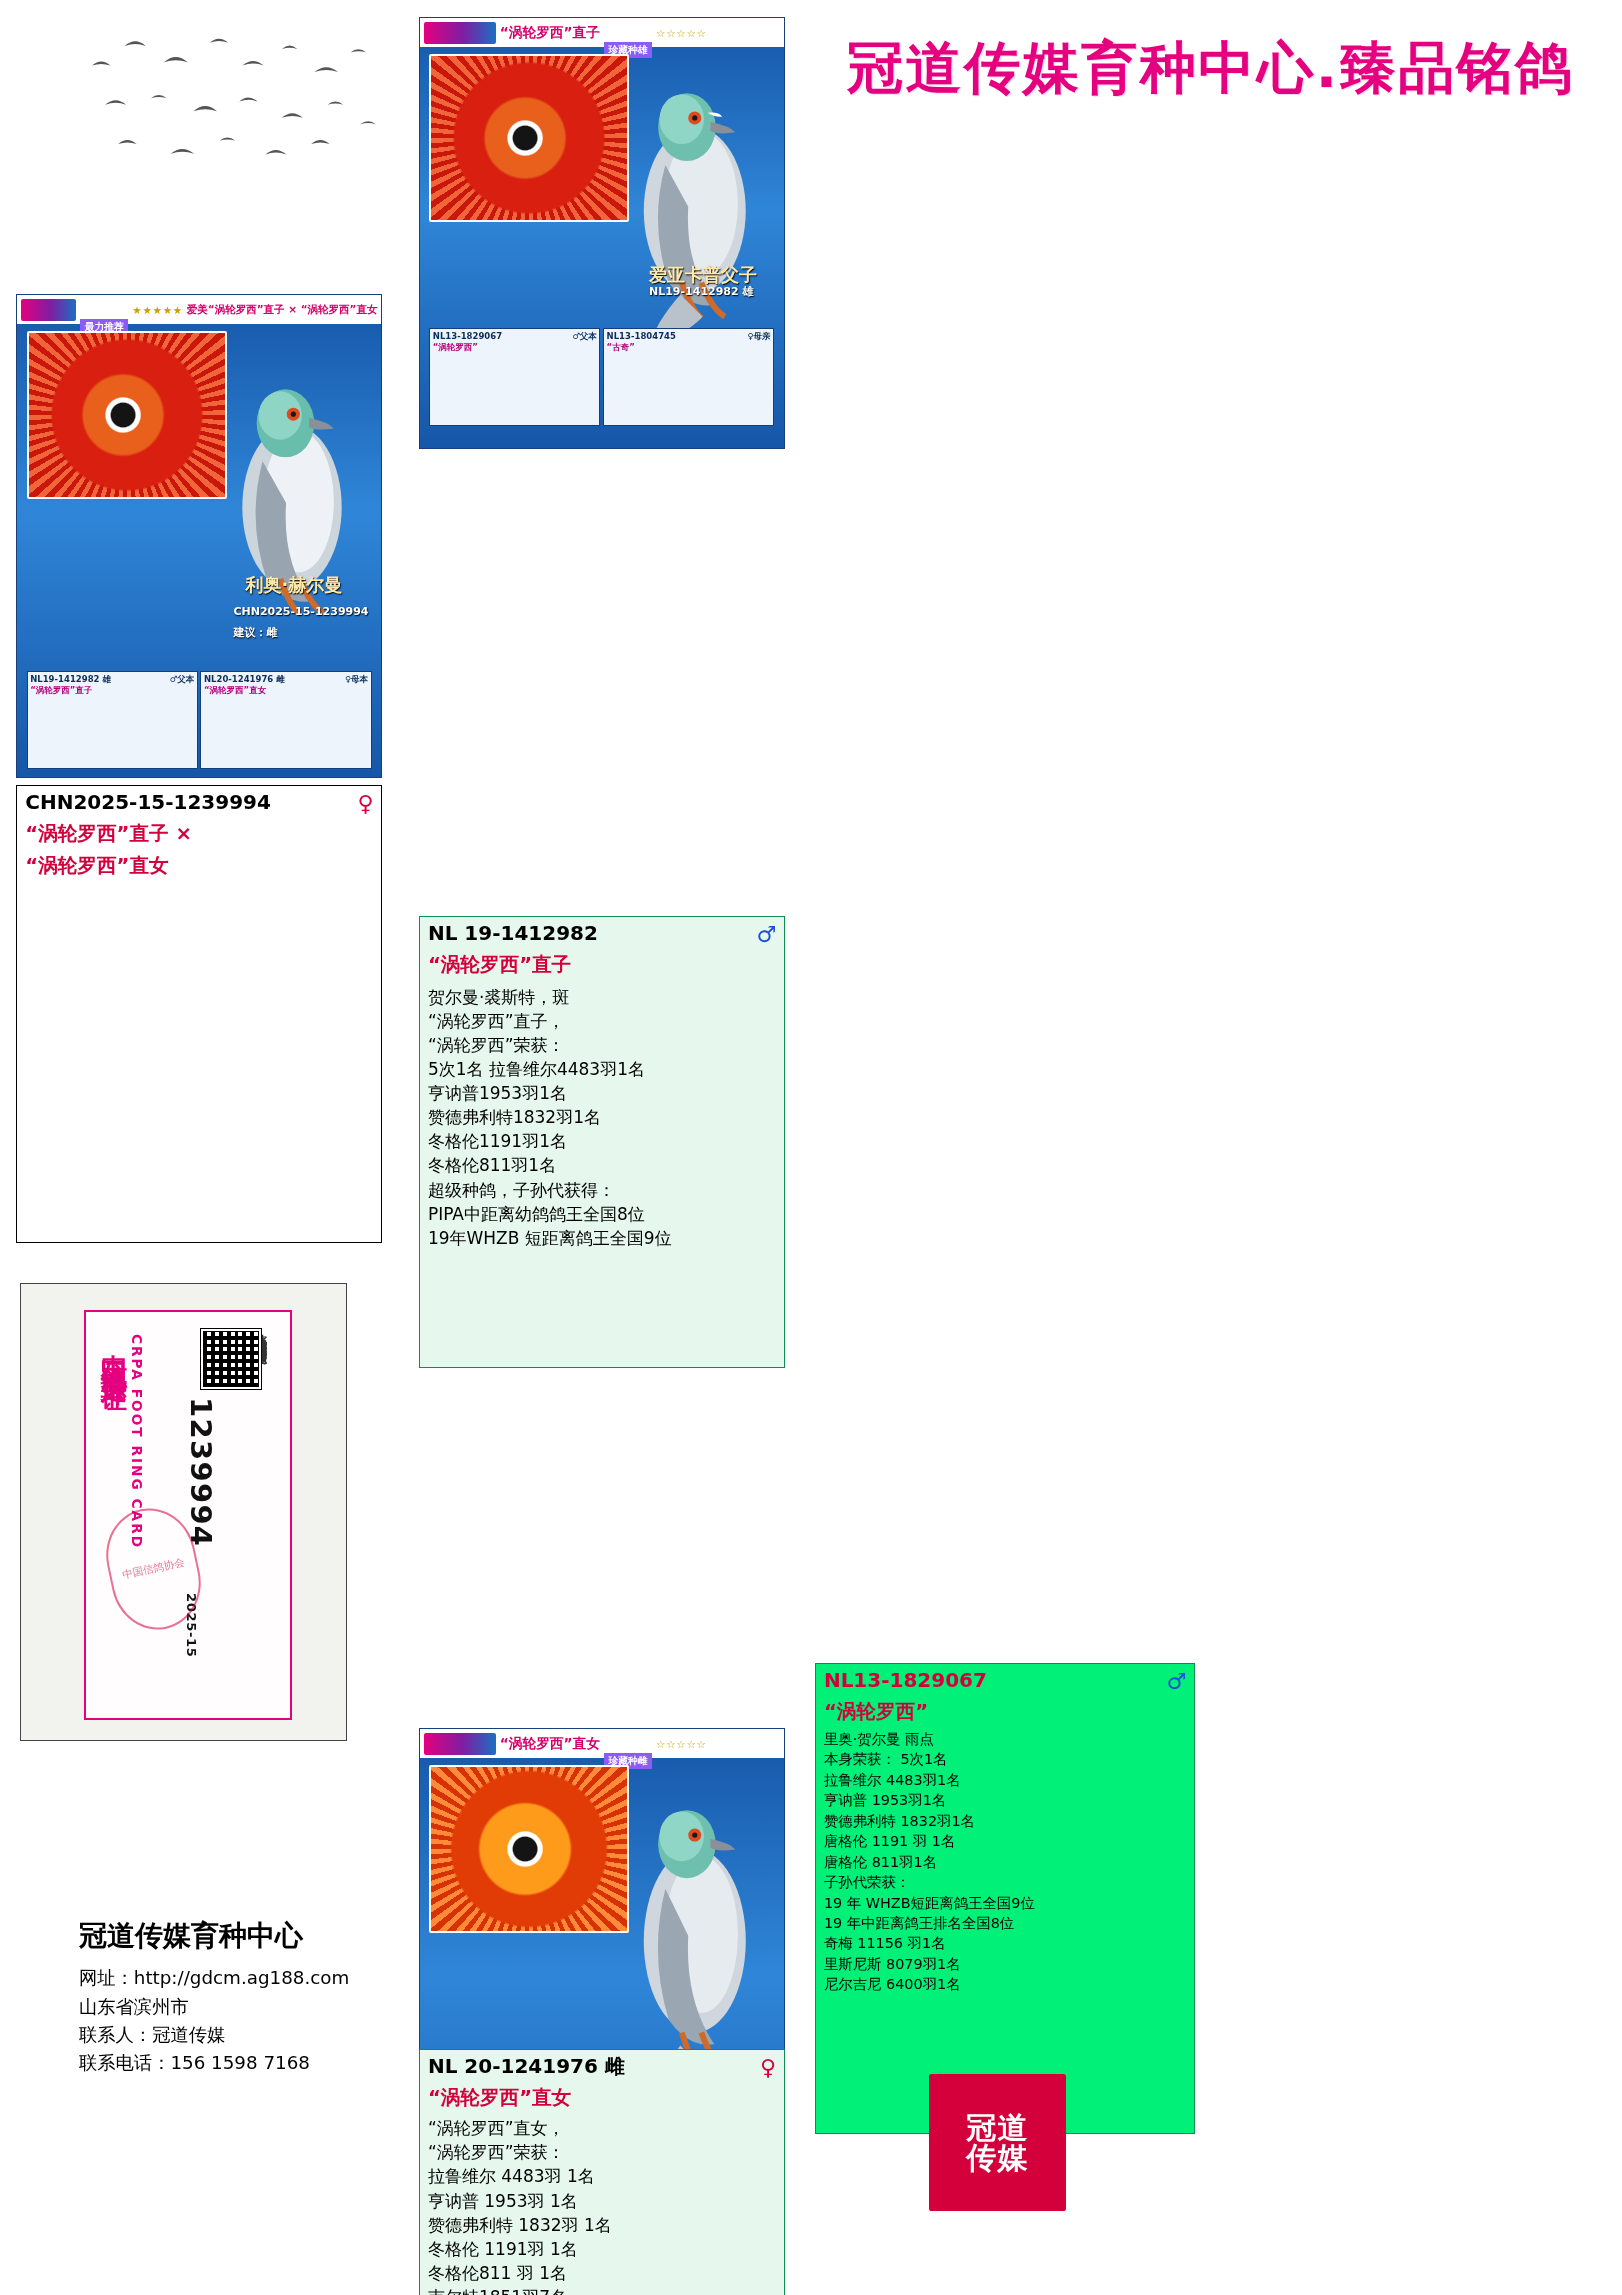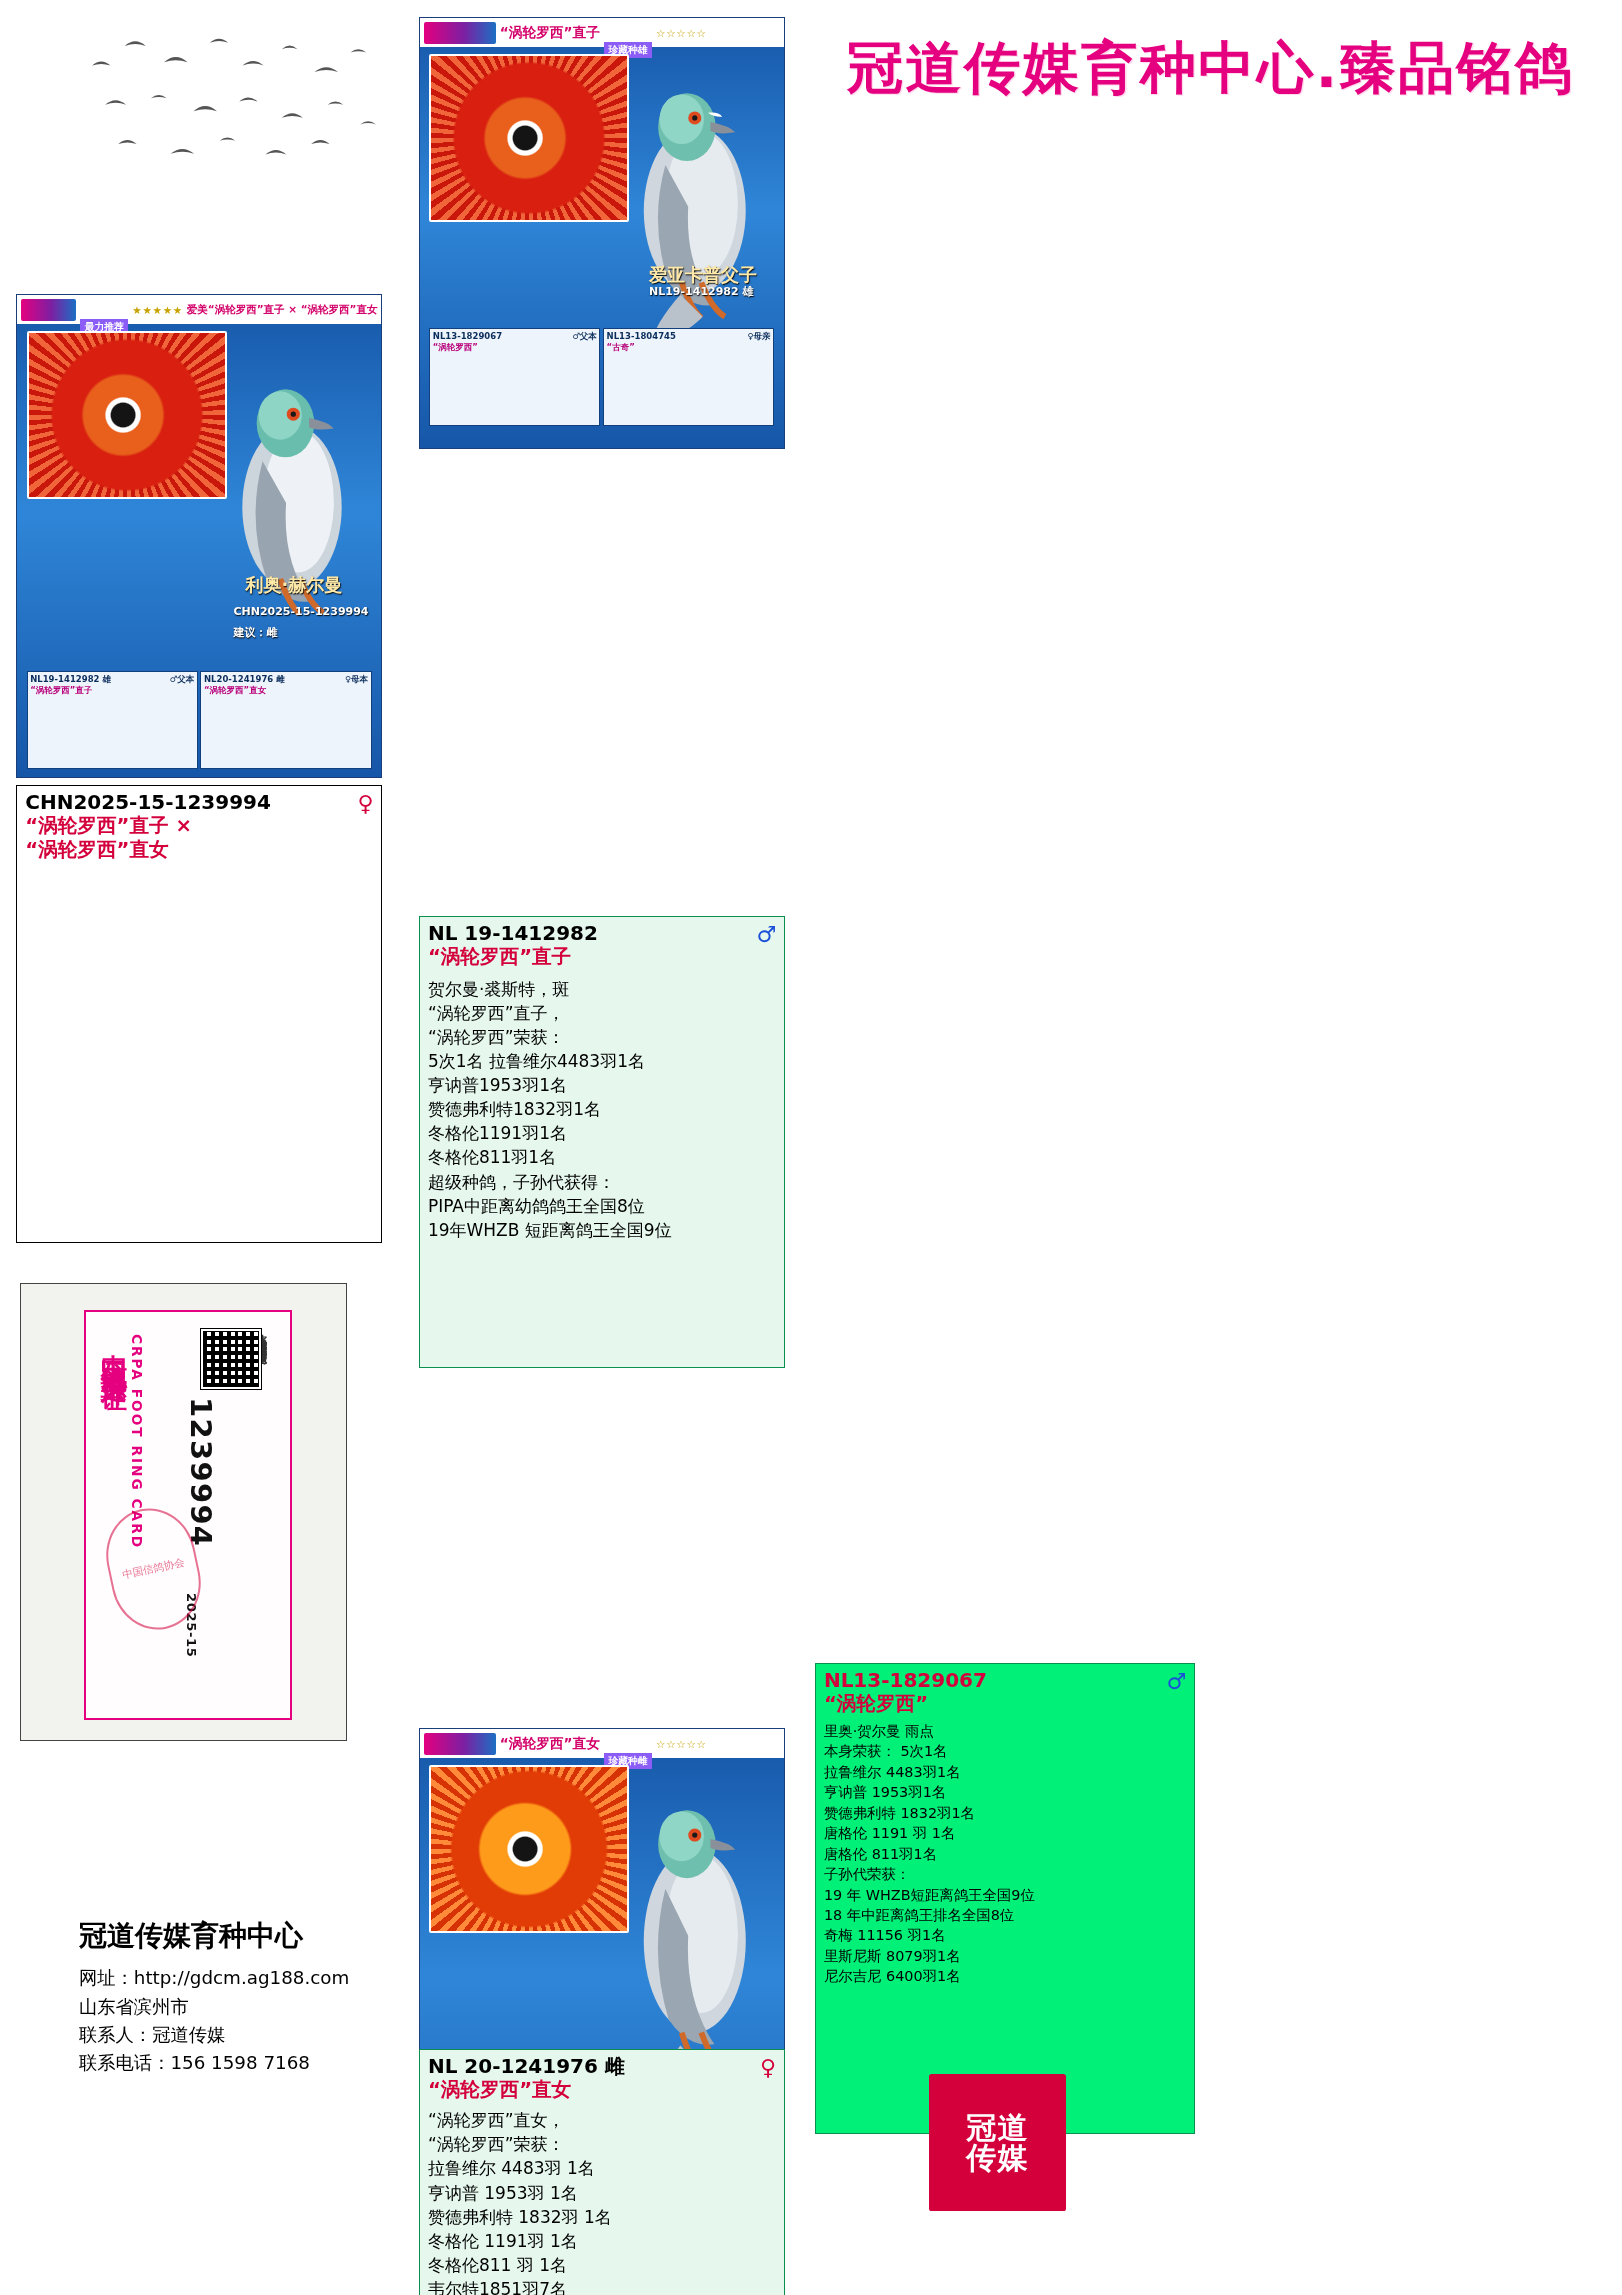--- a/index.html
+++ b/index.html
@@ -93,21 +93,21 @@
   }
 
   
   .box{border:1.3px solid #000;background:#fff;padding:5.2px 7.9px;}
   .box-green{background:#00f078;border-color:#0b8f4f;}
   .box-lgreen{background:#e6f8ee;border-color:#0b8f4f;}
   .box-white{background:#ffffff;border-color:#000;}
   .bx-title{font-size:20px;font-weight:bold;line-height:1.15;}
   .bx-title.red{color:#d4003c;}
   .bx-title.blk{color:#000;}
-  .bx-sub{font-size:19.6px;font-weight:bold;color:#d4003c;line-height:1.2;margin-top:0;}
+  .bx-sub{font-size:19.6px;font-weight:bold;color:#d4003c;line-height:1.2;margin-top:8px;}
   .bx-line{font-size:14.4px;line-height:1.42;color:#000;}
   .bx-line.big{font-size:17px;}
   .sex-m,.sex-f{position:absolute;right:7.9px;top:5.2px;font-size:22px;font-weight:bold;}
   .sex-m{color:#1b4fd8;}
   .sex-f{color:#d4003c;}
   .rel{position:relative;}
 
   
   #ring-card{
     top:1283px;left:19.6px;width:327px;height:458px;
@@ -385,21 +385,21 @@
   <div style="margin-top:5.2px;">
     <div class="bx-line">里奥·贺尔曼 雨点</div>
     <div class="bx-line">本身荣获：            5次1名</div>
     <div class="bx-line">拉鲁维尔    4483羽1名</div>
     <div class="bx-line">亨讷普          1953羽1名</div>
     <div class="bx-line">赞德弗利特  1832羽1名</div>
     <div class="bx-line">唐格伦          1191 羽 1名</div>
     <div class="bx-line">唐格伦            811羽1名</div>
     <div class="bx-line">子孙代荣获：</div>
     <div class="bx-line">19 年 WHZB短距离鸽王全国9位</div>
-    <div class="bx-line">18 年中距离鸽王排名全国8位</div>
+    <div class="bx-line">19 年中距离鸽王排名全国8位</div>
     <div class="bx-line">奇梅           11156 羽1名</div>
     <div class="bx-line">里斯尼斯      8079羽1名</div>
     <div class="bx-line">尼尔吉尼      6400羽1名</div>
   </div>
 </div>
 
 <div class="abs" id="seal">
   <div>
     <span>冠道</span>
     <span>传媒</span>

